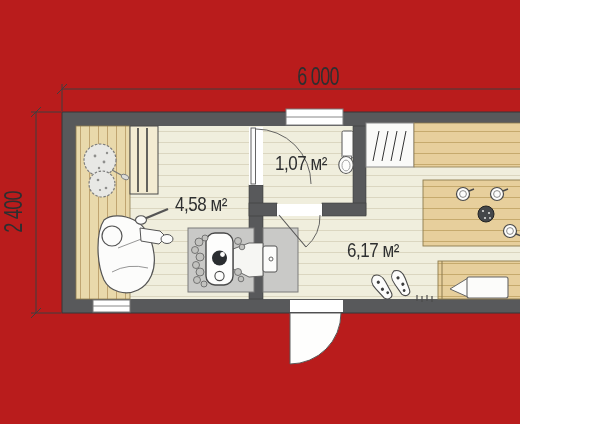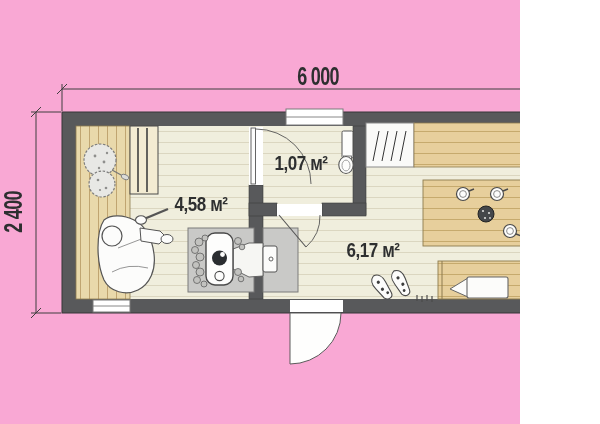--- a/index.html
+++ b/index.html
@@ -1,17 +1,17 @@
 <!DOCTYPE html>
 <html><head>
 <meta charset="utf-8">
 <style>
   html,body{margin:0;padding:0;background:#ffffff;}
-  .canvas{position:relative;width:520px;height:424px;background:#f9a8d4;overflow:hidden;
-          font-family:"Liberation Sans",sans-serif;font-weight:bold;}
+  .canvas{position:relative;width:520px;height:424px;background:#b91c1c;overflow:hidden;
+          font-family:"Liberation Sans",sans-serif;}
   svg{display:block;}
   text{font-family:"Liberation Sans",sans-serif;fill:#2e2f30;}
   .dim-text{font-size:25px;letter-spacing:-1px;}
   .area-text{font-size:20px;letter-spacing:-0.5px;}
 </style>
 </head>
 <body>
 
 <div class="canvas">
 <svg width="600" height="424" viewBox="0 0 600 424">

